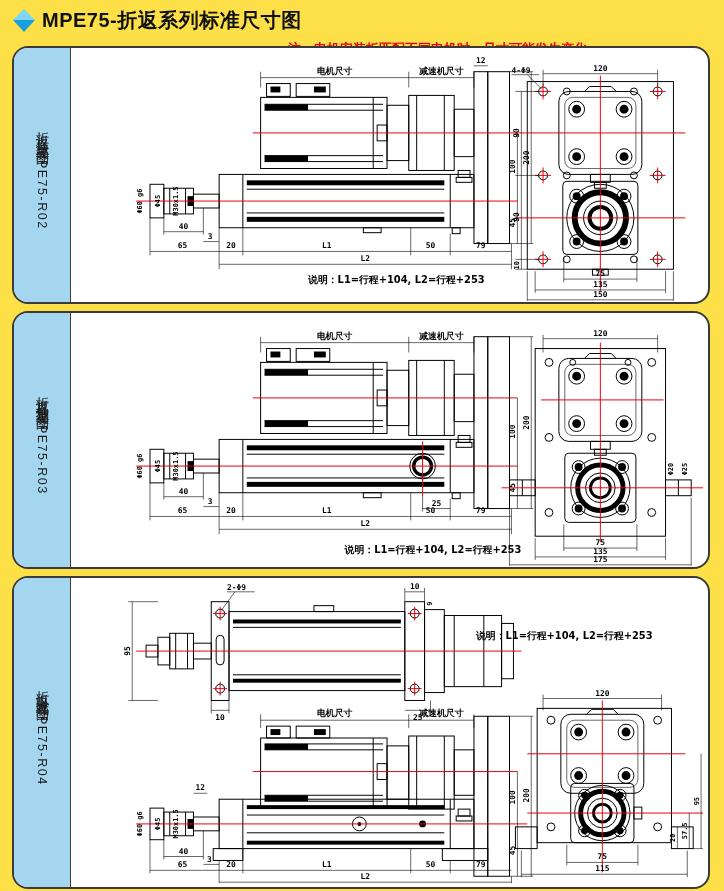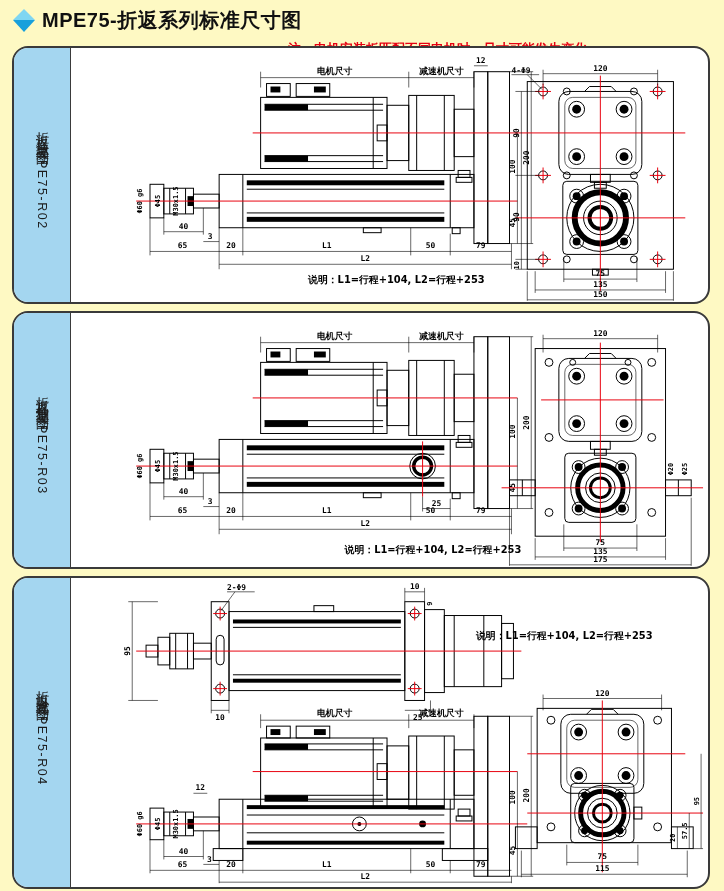--- a/index.html
+++ b/index.html
@@ -1,17 +1,17 @@
 <!DOCTYPE html>
 <html><head>
 <meta charset="utf-8">
 <style>
   html,body{margin:0;padding:0;background:#fff;width:724px;height:891px;overflow:hidden;
     font-family:"Liberation Sans",sans-serif;}
-  .page{position:relative;width:724px;height:891px;background:#fef9c3;}
+  .page{position:relative;width:724px;height:891px;background:#fde047;}
   .hdr{position:absolute;left:0;top:0;width:724px;height:44px;}
   .hdr-icon{position:absolute;left:13px;top:9px;width:22px;height:24px;}
   .hdr-title{position:absolute;left:42px;top:7px;font-size:20px;font-weight:bold;color:#111;letter-spacing:.5px;}
   .hdr-note{position:absolute;left:288px;top:8px;font-size:13px;font-weight:bold;color:#e60012;margin-top:32px;}
   .panel{position:absolute;left:12px;width:698px;background:#fff;border:2px solid #3a3a3a;border-radius:16px;overflow:hidden;box-sizing:border-box;}
   .tab{position:absolute;left:0;top:0;bottom:0;width:56px;background:#a4d6f0;border-right:1.5px solid #3a3a3a;
       display:flex;align-items:center;justify-content:center;writing-mode:vertical-rl;gap:3px;}
   .tab-cn{font-size:13.5px;color:#1c1c1c;letter-spacing:3px;font-weight:500;}
   .tab-model{font-size:12.5px;color:#1c1c1c;letter-spacing:1.5px;font-weight:500;}
   .canvas{position:absolute;left:57px;top:0;right:0;bottom:0;}

